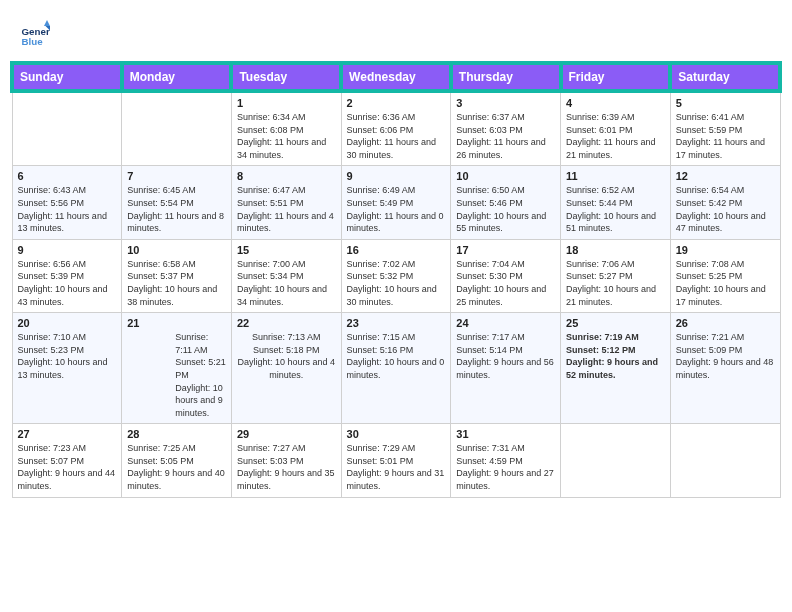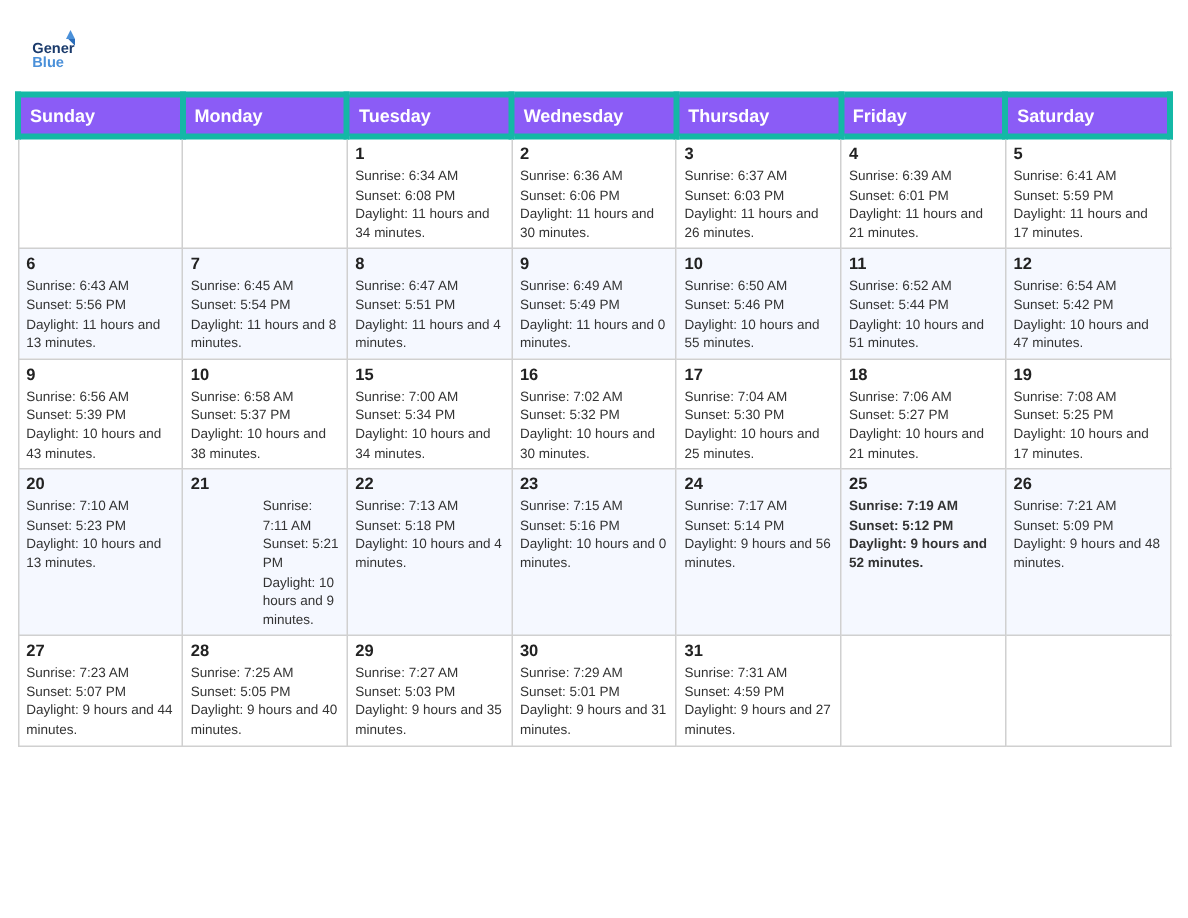--- a/index.html
+++ b/index.html
@@ -241,21 +241,21 @@
 Daylight: 10 hours and 13 minutes.</div>
         </td>
         <td>
           <span class="day-number">21</span>
           <div class="cell-content" style="white-space: pre-line; margin-left: 48px;">Sunrise: 7:11 AM
 Sunset: 5:21 PM
 Daylight: 10 hours and 9 minutes.</div>
         </td>
         <td>
           <span class="day-number">22</span>
-          <div class="cell-content" style="white-space: pre-line;">Sunrise: 7:13 AM
+          <div class="cell-content" style="white-space: pre-line; text-align: center;">Sunrise: 7:13 AM
 Sunset: 5:18 PM
 Daylight: 10 hours and 4 minutes.</div>
         </td>
         <td>
           <span class="day-number">23</span>
           <div class="cell-content" style="white-space: pre-line;">Sunrise: 7:15 AM
 Sunset: 5:16 PM
 Daylight: 10 hours and 0 minutes.</div>
         </td>
         <td>

